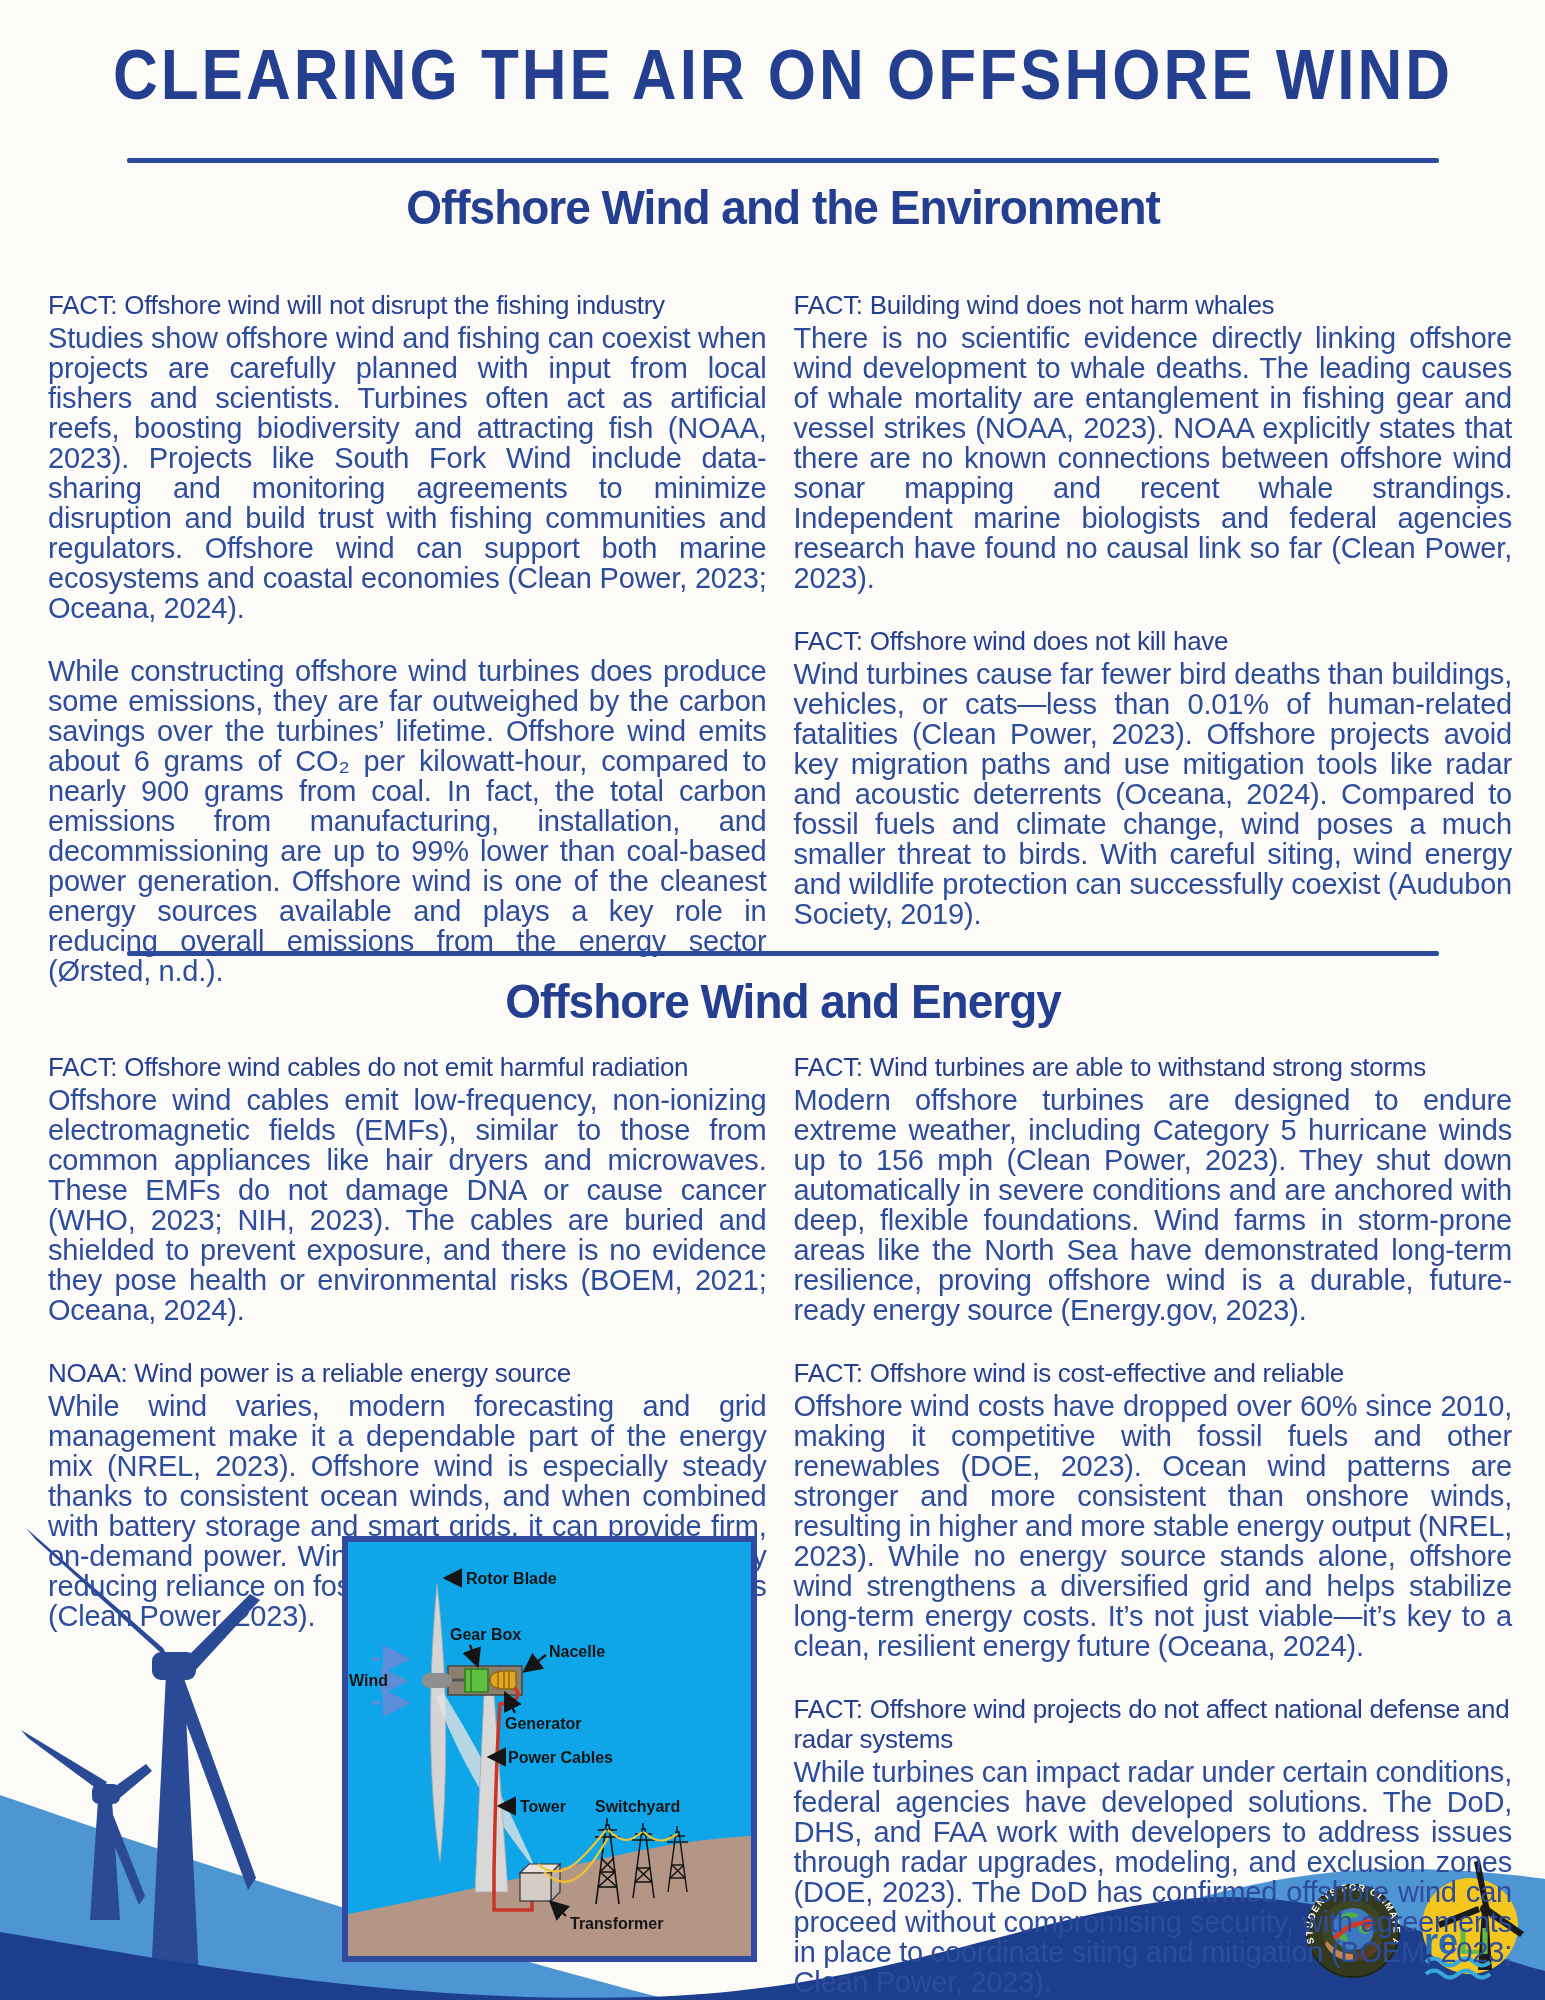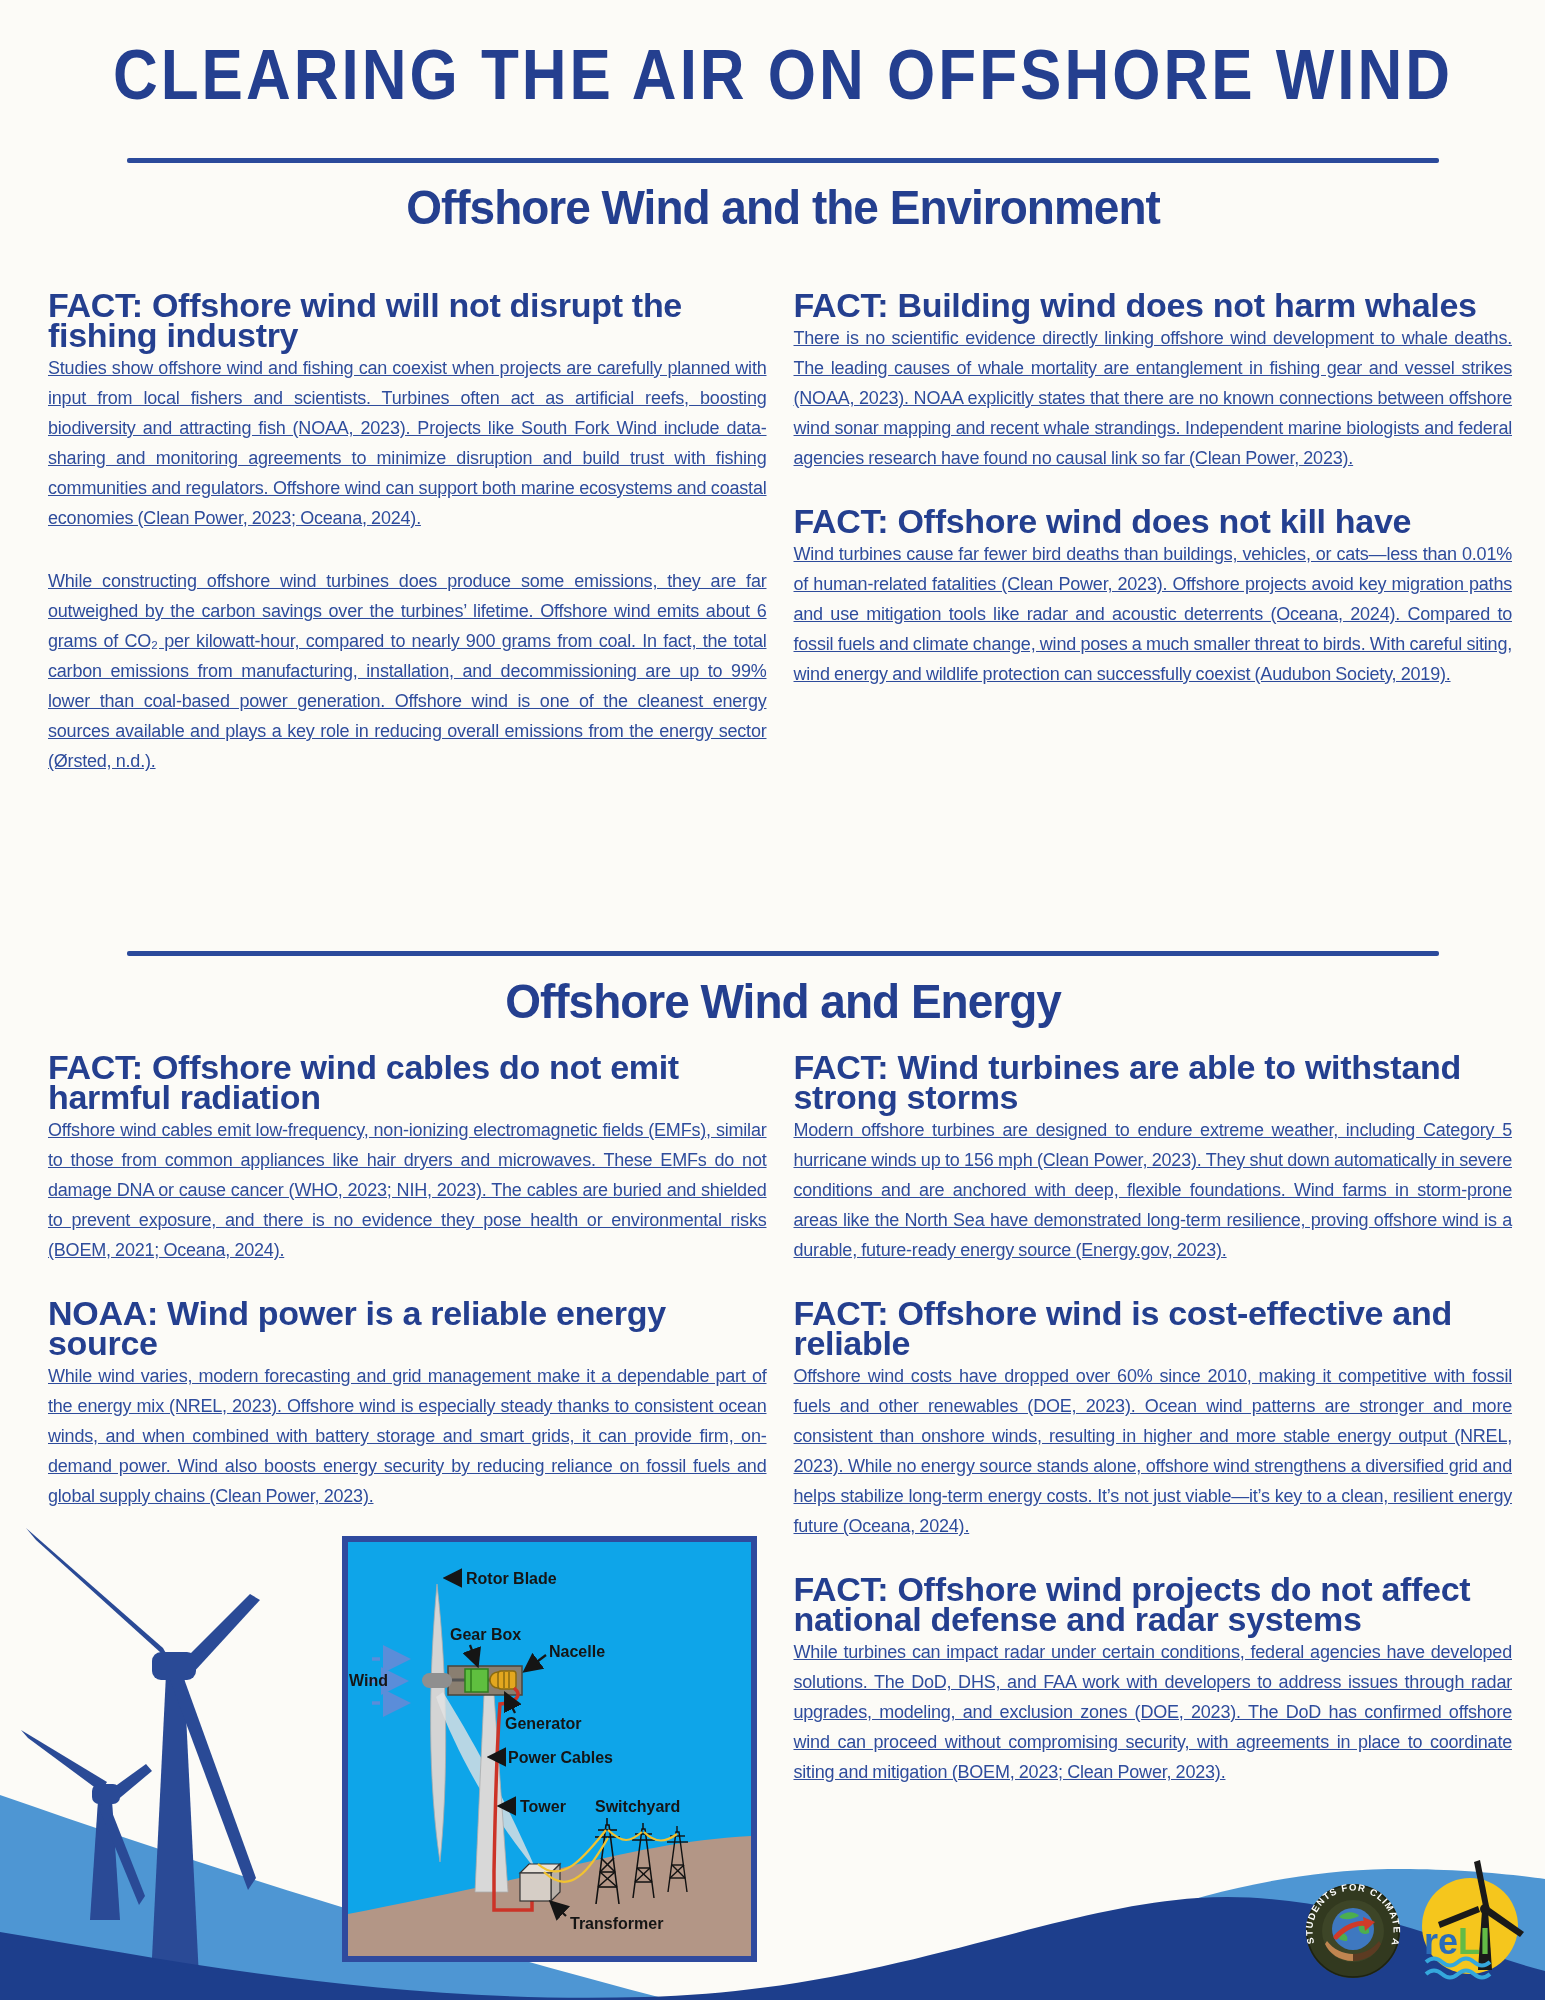--- a/index.html
+++ b/index.html
@@ -8,22 +8,22 @@
   .rule{position:absolute;left:50%;transform:translateX(-50%);width:1312px;height:5px;background:#2B4A9B;border-radius:2px;z-index:3;}
   .rule1{top:158px;}
   .rule2{top:951px;}
   .sec-h{position:absolute;left:0;width:100%;text-align:center;font-size:46px;font-weight:bold;color:#243F8F;letter-spacing:-1px;transform:scaleY(1.06);transform-origin:top center;z-index:3;}
   .sec-h1{top:178px;}
   .sec-h2{top:972px;}
   .cols{position:absolute;left:48px;width:1464px;display:grid;grid-template-columns:1fr 1fr;column-gap:27px;z-index:3;}
   .cols1{top:290px;}
   .cols2{top:1052px;}
   .fact{margin-bottom:33px;}
-  .fact-t{font-size:34px;font-weight:bold;color:#243F8F;line-height:30px;letter-spacing:-0.3px;margin-bottom:3px;}
-  .fact-b{font-size:18px;color:#2E4C9C;line-height:30px;letter-spacing:-0.2px;word-spacing:-0.5px;text-align:justify;text-decoration:underline;}
+  .fact-t{font-size:26px;font-weight:normal;color:#243F8F;line-height:30px;letter-spacing:-0.3px;margin-bottom:3px;}
+  .fact-b{font-size:29px;color:#2E4C9C;line-height:30px;letter-spacing:-0.2px;word-spacing:-0.5px;text-align:justify;}
   .diagram{position:absolute;left:342px;top:1536px;width:403px;height:414px;background:#0ea5e9;border:6px solid #2F4A9E;z-index:4;}
   .decor{position:absolute;left:0;top:0;width:1545px;height:2000px;z-index:2;pointer-events:none;}
   .dlabel{font-family:"Liberation Sans",sans-serif;font-weight:bold;fill:#151515;}
 </style>
 </head>
 <body>
 
 <div class="page">
 
   <div class="title">CLEARING THE AIR ON OFFSHORE WIND</div>

